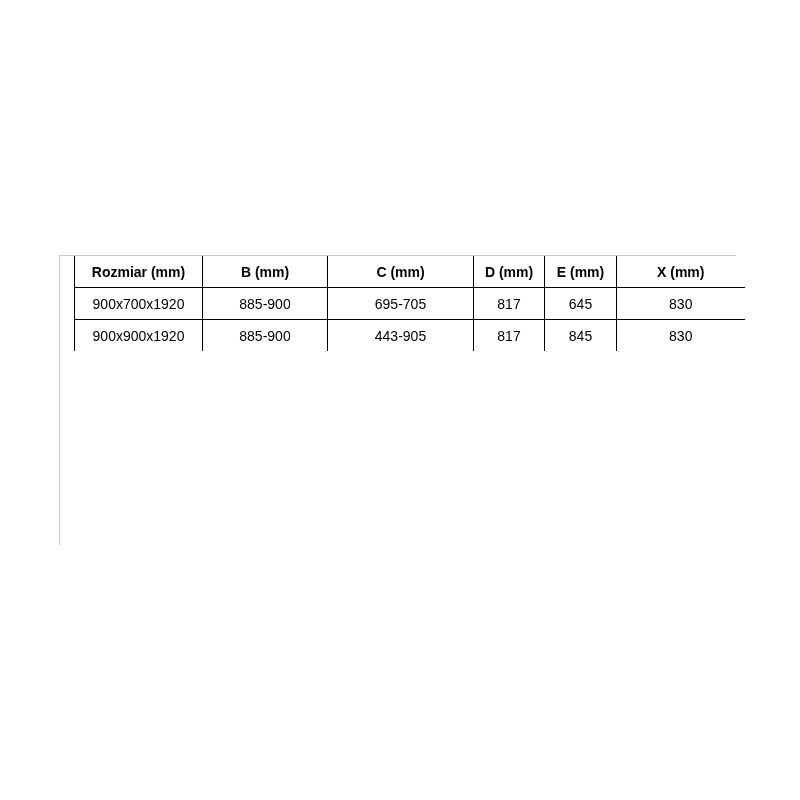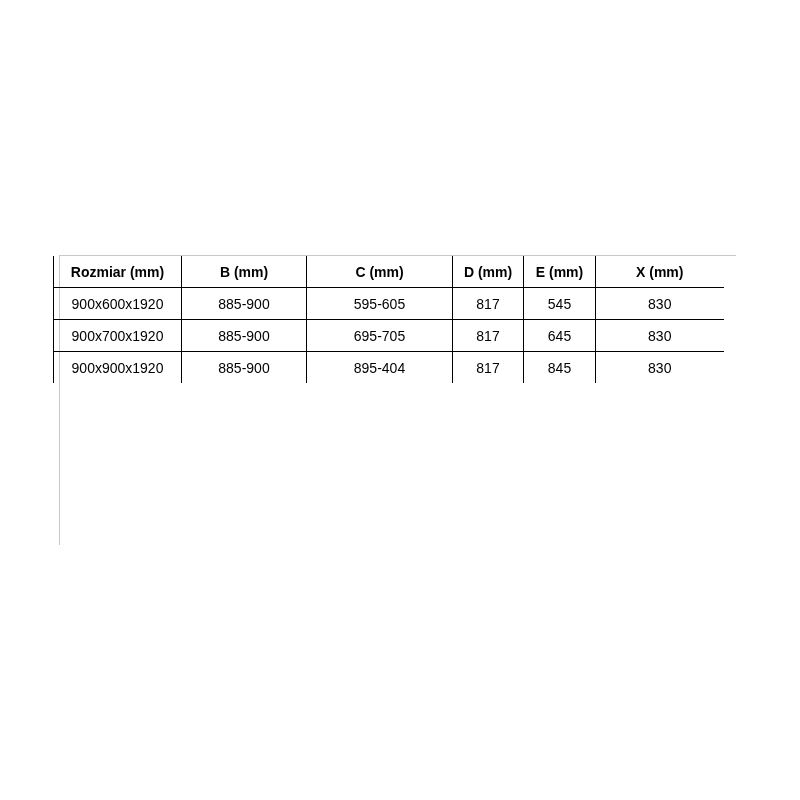--- a/index.html
+++ b/index.html
@@ -28,21 +28,21 @@
   .gridline-left {
     position: absolute;
     left: 59px;
     top: 255px;
     width: 1px;
     height: 290px;
     background: #c9c9c9;
   }
   table.size-table {
     position: absolute;
-    left: 53px;
+    left: 74px;
     top: 256px;
     width: 670px;
     border-collapse: collapse;
     table-layout: fixed;
     font-size: 14px;
     line-height: 1;
   }
   table.size-table th,
   table.size-table td {
     border-left: 1px solid #000000;
@@ -91,38 +91,30 @@
           <th>Rozmiar (mm)</th>
           <th>B (mm)</th>
           <th>C (mm)</th>
           <th>D (mm)</th>
           <th>E (mm)</th>
           <th>X (mm)</th>
         </tr>
     </thead>
     <tbody>
         <tr>
-          <td>900x600x1920</td>
-          <td>885-900</td>
-          <td>595-605</td>
-          <td>817</td>
-          <td>545</td>
-          <td>830</td>
-        </tr>
-        <tr>
           <td>900x700x1920</td>
           <td>885-900</td>
           <td>695-705</td>
           <td>817</td>
           <td>645</td>
           <td>830</td>
         </tr>
         <tr>
           <td>900x900x1920</td>
           <td>885-900</td>
-          <td>895-404</td>
+          <td>443-905</td>
           <td>817</td>
           <td>845</td>
           <td>830</td>
         </tr>
       </tbody>
   </table>
 </div>
 
 </body></html>

